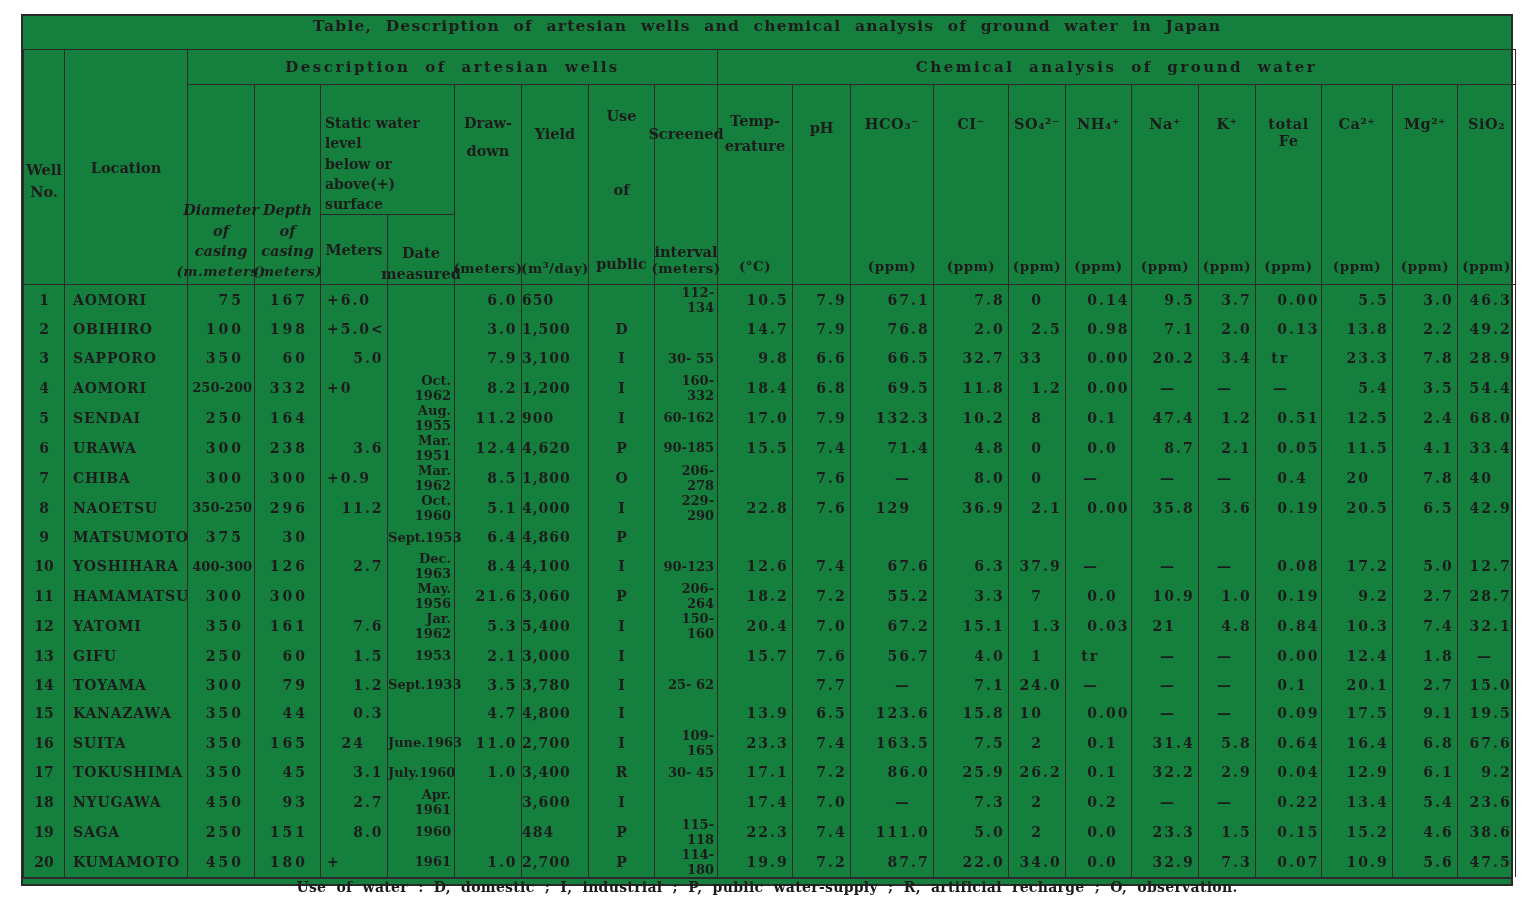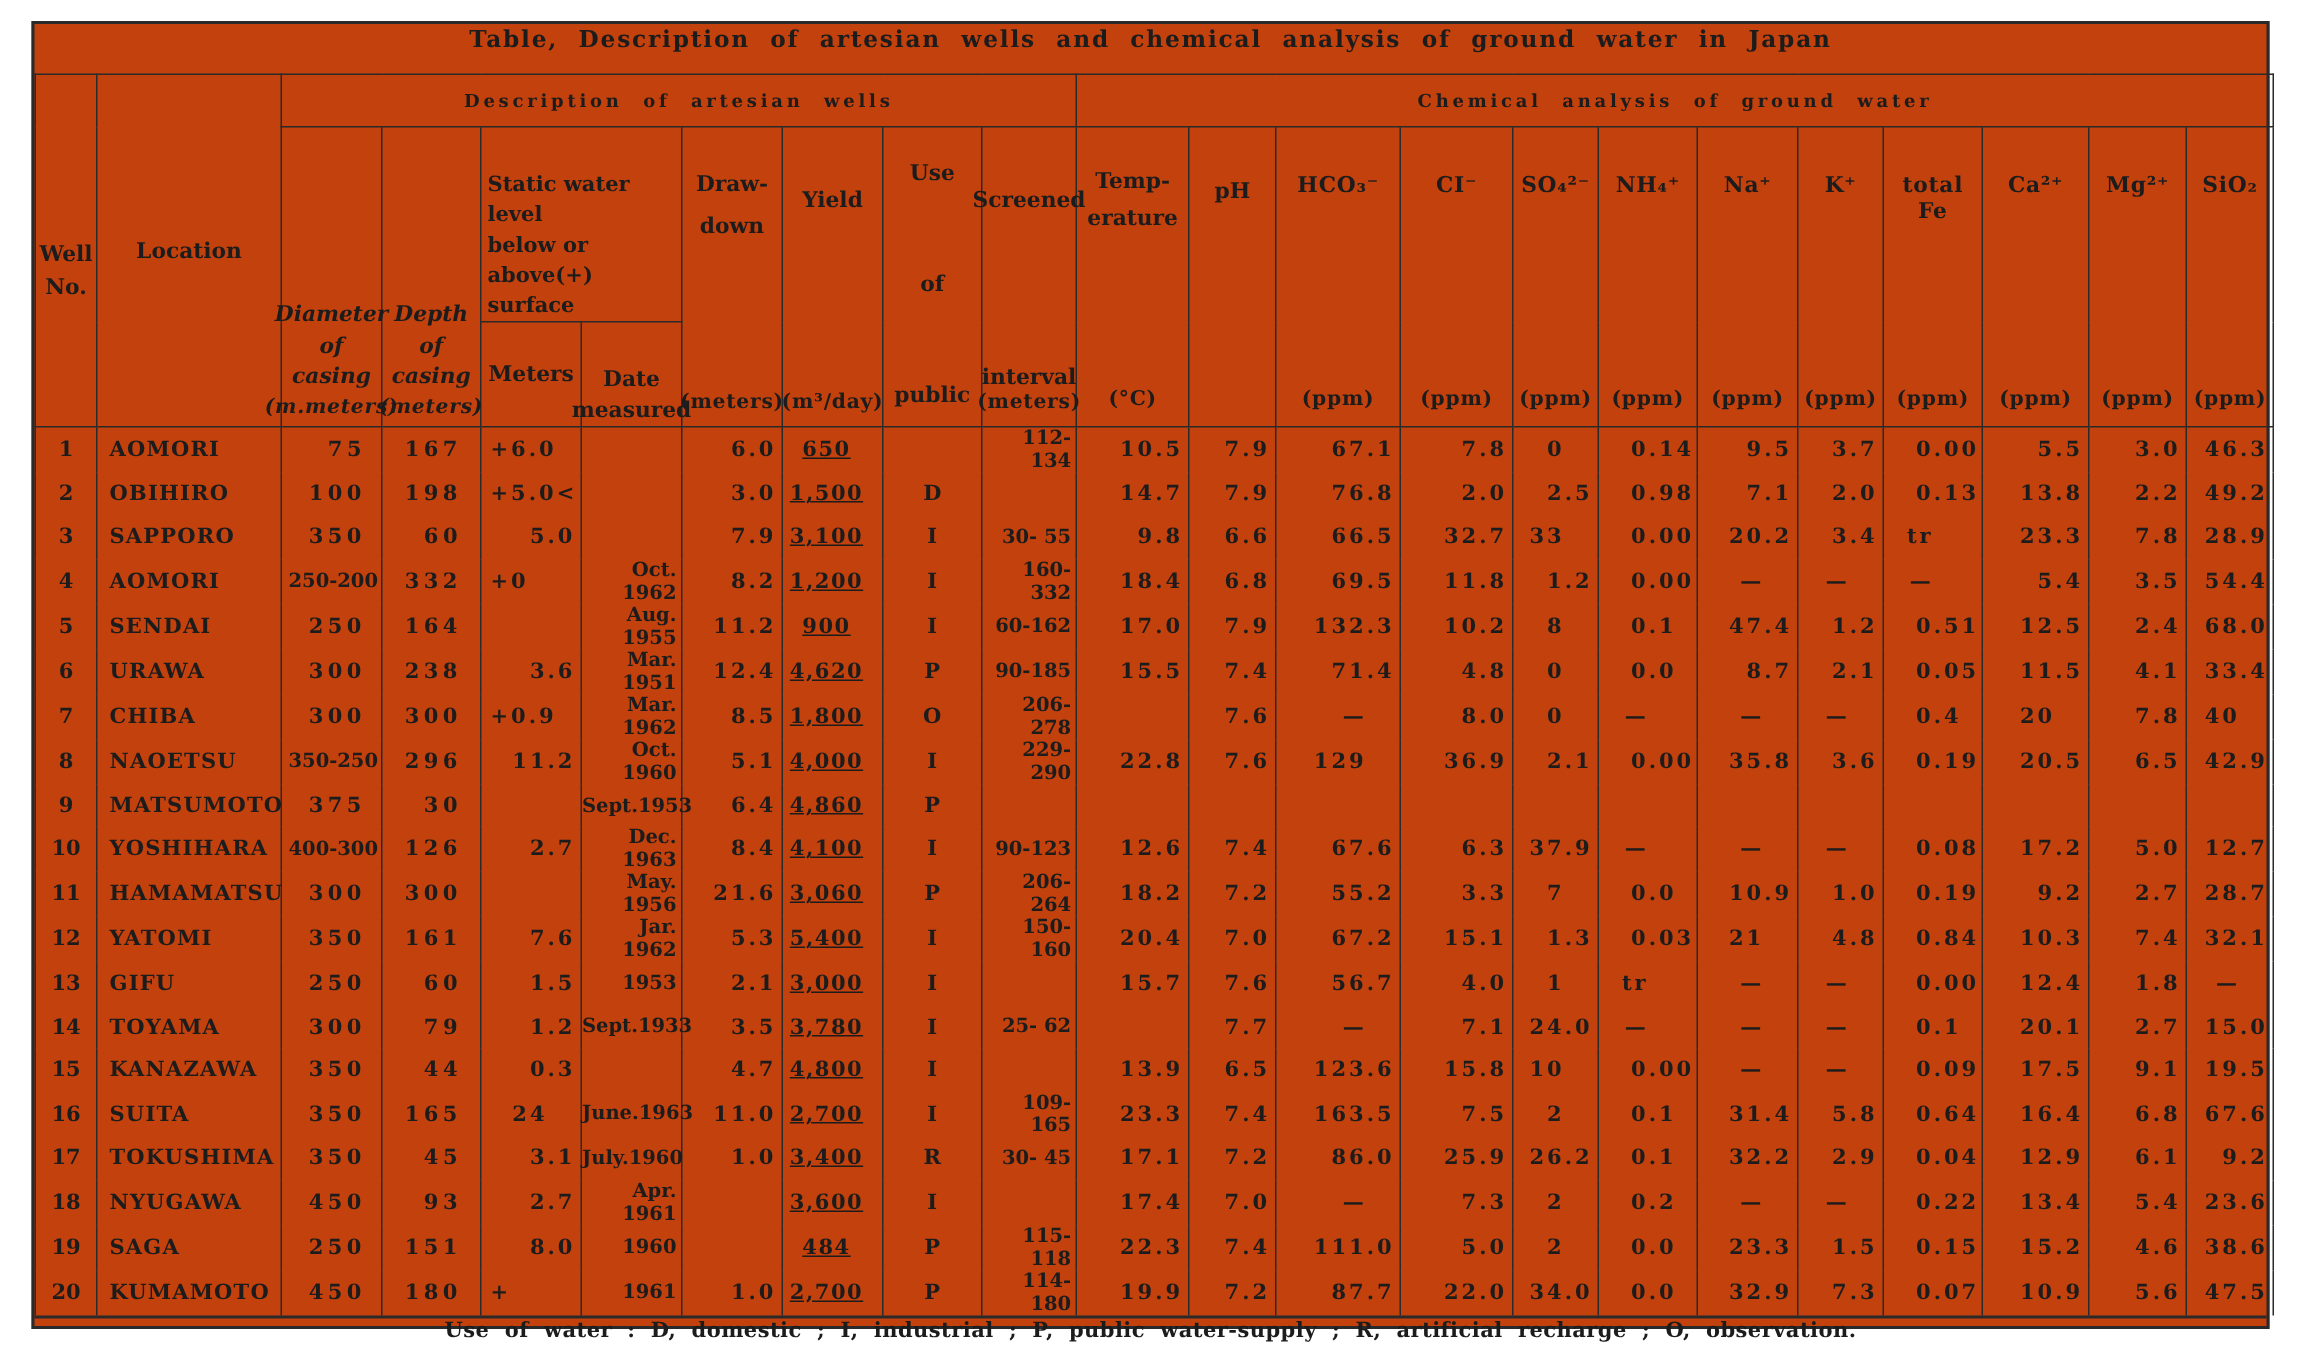--- a/index.html
+++ b/index.html
@@ -1,46 +1,46 @@
 <!DOCTYPE html>
 <html><head>
 <meta charset="utf-8">
 <style>
   html,body{margin:0;padding:0;background:#ffffff;width:1531px;height:906px;overflow:hidden;
     font-family:"DejaVu Serif", serif; color:#1c1c1c;}
   #frame{position:absolute;left:21px;top:14px;width:1492px;height:872px;border:2px solid #2a2a2a;
-    background:#c2410c;box-sizing:border-box;display:flex;flex-direction:column;}
+    background:#15803d;box-sizing:border-box;display:flex;flex-direction:column;}
   
   #title-band{height:79px;display:flex;align-items:flex-end;justify-content:center;box-sizing:border-box;padding-bottom:14px;}
   #title-band .t{font-size:15.5px;font-weight:bold;letter-spacing:1.2px;word-spacing:7px;}
   
   table{border-collapse:collapse;table-layout:fixed;width:1488px;height:729px;}
   th,td{border:1.5px solid #2a2a2a;padding:0;box-sizing:border-box;font-weight:bold;}
   thead th{font-size:14.5px;vertical-align:middle;}
   .hr1{height:35px}.hr2{height:69px}.hr3{height:49px}
-  .group-h{font-size:12px;letter-spacing:2.5px;word-spacing:7px;text-align:center;}
+  .group-h{font-size:15px;letter-spacing:2.5px;word-spacing:7px;text-align:center;}
   .vlines{display:flex;flex-direction:column;align-items:center;justify-content:center;line-height:1.5;margin-top:28px;}
   .h-bottom{vertical-align:bottom;font-style:italic;}
   .h-bottom .vlines{padding-bottom:3px;line-height:1.42;}
   .hsplit-inner{height:100%;display:flex;flex-direction:column;align-items:center;justify-content:space-between;box-sizing:border-box;}
   .static-cell{text-align:left;}
   .static-cell .vlines{align-items:flex-start;padding-left:4px;line-height:1.45;font-size:14px;}
   .formula{font-size:14.5px;letter-spacing:0.5px;}
   .unit{font-size:13.5px;letter-spacing:0.5px;}
   
   tbody tr{height:28.8px;}
   tbody td{border-top:none;border-bottom:none;font-size:14px;vertical-align:middle;letter-spacing:2px;}
   td.c0{text-align:center;letter-spacing:0;}
   td.c1{text-align:left;padding-left:8px;letter-spacing:0.8px;}
   td.c2{text-align:right;padding-right:10px;letter-spacing:3px;}
   td.c2.tight{letter-spacing:0;padding-right:2px;font-size:13px;}
   td.c3{text-align:right;padding-right:12px;letter-spacing:3px;}
   td.c4.plus{text-align:left;padding-left:6px;}
   td.c5{text-align:right;padding-right:3px;letter-spacing:0;font-size:13px;}
-  td.c7{text-align:center;padding-right:8px;letter-spacing:1px;text-decoration:underline;}
+  td.c7{text-align:left;padding-right:8px;letter-spacing:1px;}
   td.c8{text-align:center;letter-spacing:0;}
   td.c9{text-align:right;padding-right:3px;letter-spacing:0;font-size:13px;margin-left:18px;}
   .dec{display:flex;width:100%;}
   .dec .ip{flex:1;text-align:right;letter-spacing:2px;}
   .dec .fp{width:22px;text-align:left;letter-spacing:2px;}
   .dec.wide .fp{width:32px;}
   
   #footnote-band{flex:1;border-top:2px solid #2a2a2a;display:flex;align-items:center;justify-content:center;}
   #footnote-band .f{font-size:14px;font-weight:bold;word-spacing:5px;letter-spacing:0.3px;}
 </style>

